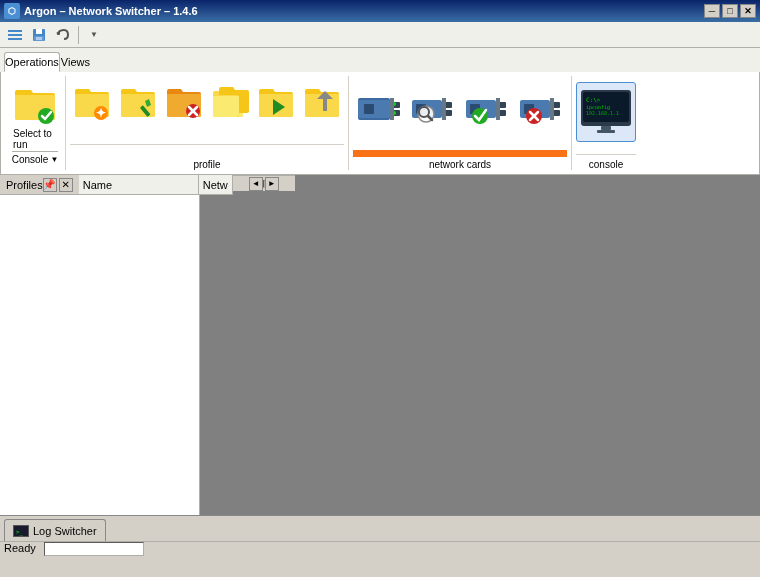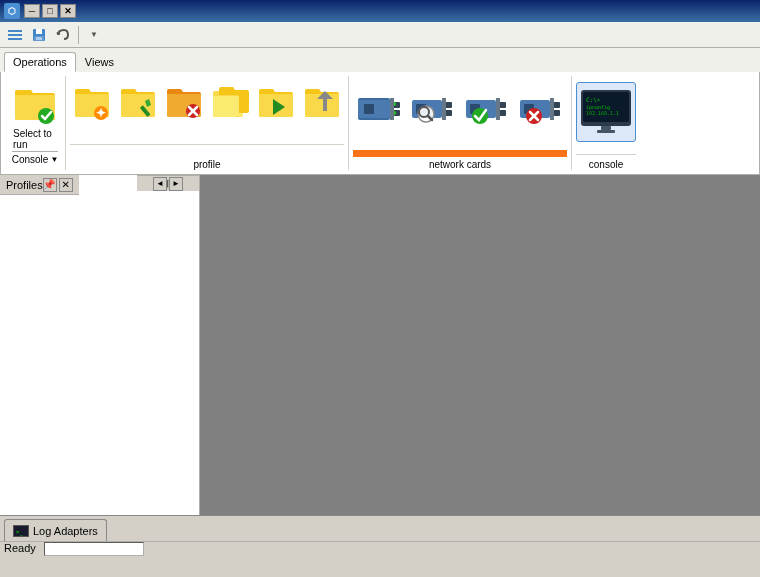--- a/index.html
+++ b/index.html
@@ -67,21 +67,21 @@
 
     
     #ribbon-tabs {
       background: #f0f0ea;
       display: flex;
       padding: 0 4px;
       border-bottom: none;
       padding-top: 4px;
     }
     .ribbon-tab {
-      padding: 3px 8px;
+      padding: 3px 0;
       font-size: 11px;
       cursor: pointer;
       border: 1px solid transparent;
       border-bottom: none;
       border-radius: 3px 3px 0 0;
       background: transparent;
       color: #000;
     }
     .ribbon-tab.active {
       background: #fff;
@@ -307,20 +307,21 @@
       border: 1px solid #555;
       display: flex; align-items: center; justify-content: center;
       font-size: 7px; color: #0f0;
     }
   </style>
 </head>
 <body>
 
 <div id="title-bar">
   <div class="title-icon">⬡</div>
+  <span class="title-text">Argon – Network Switcher – 1.4.6</span>
   <div class="window-controls">
     <div class="win-btn">─</div>
     <div class="win-btn">□</div>
     <div class="win-btn">✕</div>
   </div>
 </div>
 
 <div id="quick-toolbar">
   <button class="qt-btn" title="Application Menu">
     <svg width="16" height="16" viewBox="0 0 16 16">
@@ -546,40 +547,44 @@
 <div id="main-content" style="display:flex; height:340px;">
 
   <div id="profiles-panel">
     <div id="profiles-header">
       <span class="panel-title">Profiles</span>
       <div class="panel-btns">
         <div class="panel-btn">📌</div>
         <div class="panel-btn">✕</div>
       </div>
     </div>
+    <div id="profiles-columns">
+      <div class="profile-col col-name">Name</div>
+      <div class="profile-col col-netw">Netw</div>
+    </div>
     <div id="profiles-body"></div>
     <div id="profiles-scrollbar">
       <div class="scroll-arrow">◄</div>
       <div class="hscroll-track"></div>
       <div class="scroll-arrow">►</div>
     </div>
   </div>
 
   <div id="right-content" style="flex:1; background:#808080;"></div>
 
 </div>
 
 <div id="bottom-tabs">
   <div class="bottom-tab">
     <div class="tab-icon-console">
       <svg width="14" height="10" viewBox="0 0 14 10">
         <rect x="0" y="0" width="14" height="10" fill="#1a1a2e" rx="1"></rect>
         <text x="2" y="8" font-size="6" fill="#00ff00" font-family="monospace">&gt;_</text>
       </svg>
     </div>
-    <span>Log Adapters</span>
+    <span>Log Switcher</span>
   </div>
 </div>
 
 <div id="status-bar">
   <span id="status-text">Ready</span>
   <div id="status-field"></div>
 </div>
 
 </body></html>

